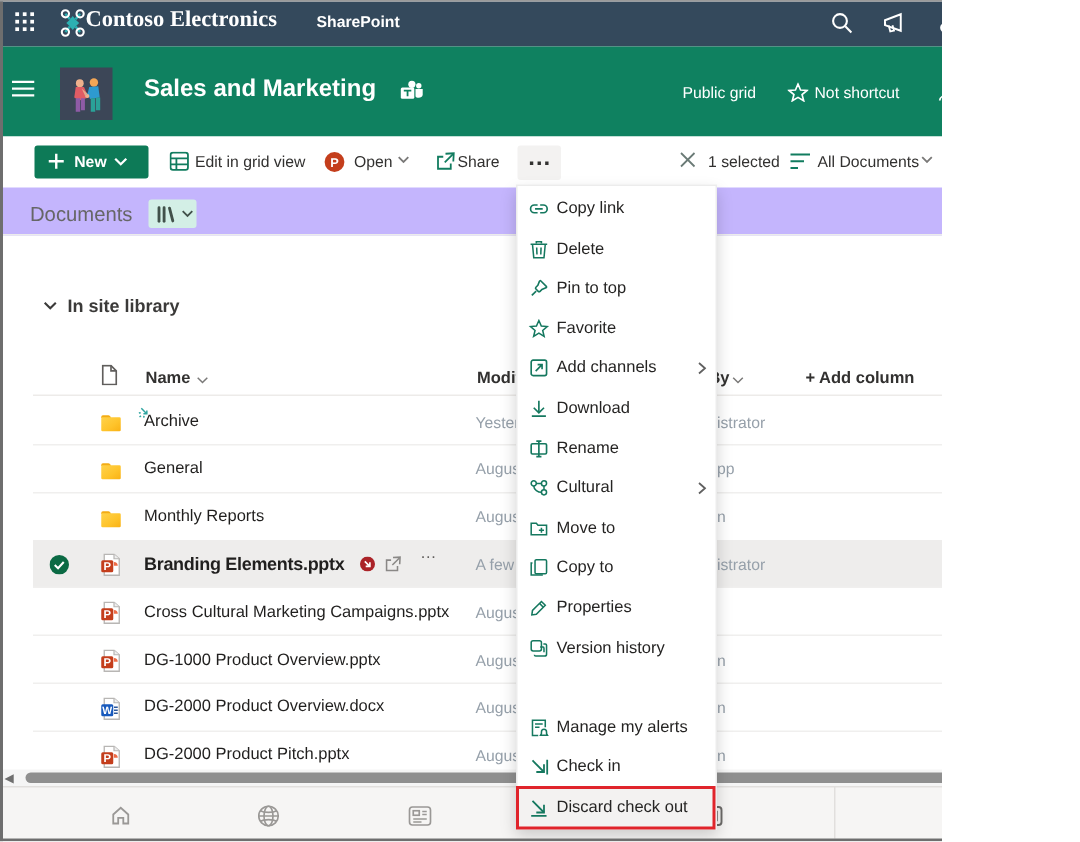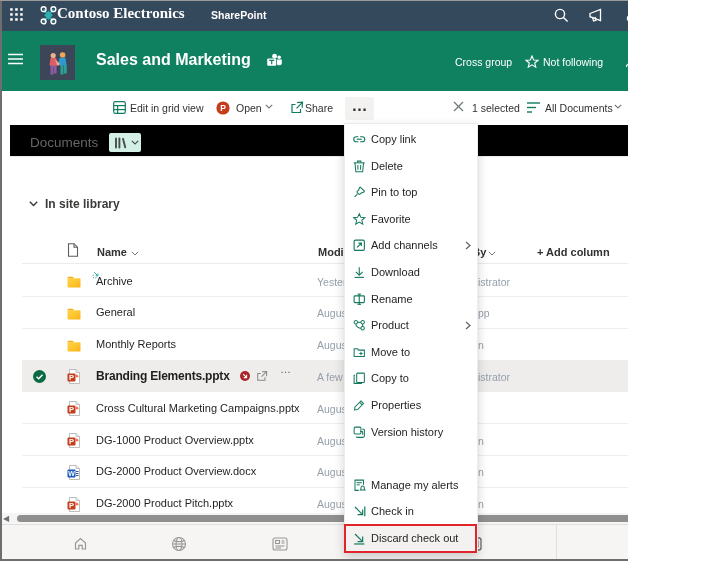--- a/index.html
+++ b/index.html
@@ -15,21 +15,21 @@
 #sitebar { left:0; top:31px; width:720px; height:60px; background:#0f8160; }
 #sitelogo { left:40px; top:45px; width:35px; height:35px; background:#3c4657; }
 #sitetitle { left:96px; top:51px; color:#fff; font-weight:bold; font-size:16px; }
 .gbtxt { color:#fff; font-size:10.5px; top:56px; }
 
 #cmdbar { left:0; top:91px; width:720px; height:34px; background:#fff; }
 #newbtn { left:22.5px; top:5.5px; width:76.5px; height:22.5px; background:#0d7a57; border-radius:2px; }
 .cmdtxt { top:11px; font-size:10.5px; color:#323130; }
 #dots3 { left:345px; top:6px; width:29px; height:23px; background:#f3f2f1; border-radius:2px; color:#323130; text-align:center; font-weight:bold; line-height:18px; }
 
-#dochdr { left:0; top:125px; width:710px; height:32px; background:#000000; border-bottom:1px solid #ececec;margin-left:10px; }
+#dochdr { left:0; top:125px; width:710px; height:32px; background:#c4b5fd; border-bottom:1px solid #ececec; }
 #doctitle { left:20px; top:10px; font-size:13.5px; color:#666; }
 #viewbtn { left:99px; top:8px; width:32px; height:19px; background:#d3efe6; border-radius:2px; }
 
 #content { left:0; top:159px; width:710px; height:354px; background:#fff; overflow:hidden; }
 .grphdr { font-size:12px; font-weight:bold; color:#3b3a39; }
 .row { position:absolute; left:22px; width:696px; height:32px; border-bottom:1px solid #f0efee; }
 .rowname { position:absolute; left:74px; top:9.5px; font-size:11px; color:#201f1e; }
 .rowmod { position:absolute; left:295px; top:10.5px; font-size:10.5px; color:#96a0aa; }
 .rowby { position:absolute; left:456px; top:10.5px; font-size:10.5px; color:#96a0aa; }
 
@@ -127,32 +127,44 @@
     </svg>
   </div>
   <div id="sitetitle" class="abs">Sales and Marketing</div>
   <svg class="abs" style="left:266px;top:53px" width="17" height="15" viewBox="0 0 17 15">
       <circle cx="8.6" cy="3.2" r="2.4" fill="#fff"></circle>
       <circle cx="13.2" cy="4.2" r="1.8" fill="#fff"></circle>
       <rect x="1.2" y="5.4" width="9" height="7.4" rx="1" fill="#fff"></rect>
       <path d="M11 6.4 L15.8 6.4 L15.8 10.2 C15.8 12.6 11.5 12.8 11 11.2 Z" fill="#fff"></path>
       <path d="M3.2 7.4 L8.2 7.4 M5.7 7.4 L5.7 11.2" stroke="#0f8160" stroke-width="1.2" fill="none"></path>
     </svg>
-  <div class="abs gbtxt" style="left:455px;">Cross group</div>
+  <div class="abs gbtxt" style="left:455px;">Public grid</div>
   <svg class="abs" style="left:525px;top:55px" width="14" height="13" viewBox="0 0 14 13">
       <path d="M7 1 L8.7 5 L13 5.3 L9.7 8 L10.8 12.2 L7 9.9 L3.2 12.2 L4.3 8 L1 5.3 L5.3 5 Z" fill="none" stroke="#fff" stroke-width="1.1"></path>
     </svg>
-  <div class="abs gbtxt" style="left:543px;">Not following</div>
+  <div class="abs gbtxt" style="left:543px;">Not shortcut</div>
   <svg class="abs" style="left:625px;top:54px" width="13" height="14" viewBox="0 0 13 14">
       <circle cx="6.5" cy="4" r="2.7" fill="none" stroke="#fff" stroke-width="1.2"></circle>
       <path d="M1.5 13 C1.5 8.5 11.5 8.5 11.5 13" fill="none" stroke="#fff" stroke-width="1.2"></path>
     </svg>
   <div class="abs gbtxt" style="left:641px;">30 members</div>
 
   <div id="cmdbar" class="abs">
+    <div id="newbtn" class="abs">
+      <svg style="position:absolute;left:9px;top:5.5px" width="11" height="11" viewBox="0 0 11 11">
+          <g stroke="#fff" stroke-width="1.6">
+            <line x1="5.5" y1="0.5" x2="5.5" y2="10.5"></line>
+            <line x1="0.5" y1="5.5" x2="10.5" y2="5.5"></line>
+          </g>
+        </svg>
+      <div style="position:absolute;left:27px;top:5px;color:#fff;font-weight:bold;font-size:10.5px">New</div>
+      <svg style="position:absolute;left:53px;top:8px" width="9" height="6" viewBox="0 0 9 6">
+          <path d="M0.8 0.8 L4.5 4.5 L8.2 0.8" fill="none" stroke="#fff" stroke-width="1.5"></path>
+        </svg>
+    </div>
     <svg class="abs" style="left:113px;top:10px" width="13" height="13" viewBox="0 0 13 13">
         <g fill="none" stroke="#117c5f" stroke-width="1.2">
           <rect x="0.7" y="0.7" width="11.6" height="11.6" rx="1.6"></rect>
           <line x1="0.7" y1="4.6" x2="12.3" y2="4.6"></line>
           <line x1="0.7" y1="8.6" x2="12.3" y2="8.6"></line>
           <line x1="4.6" y1="4.6" x2="4.6" y2="12.3"></line>
         </g>
       </svg>
     <div class="abs cmdtxt" style="left:130px;">Edit in grid view</div>
     <svg class="abs" style="left:216px;top:101px;top:10px" width="14" height="14" viewBox="0 0 14 14">
@@ -486,21 +498,21 @@
         <svg width="17" height="17" viewBox="0 0 17 17">
           <g fill="none" stroke="#15785f" stroke-width="1.2">
             <circle cx="4.5" cy="5" r="2"></circle>
             <circle cx="12.5" cy="5" r="2"></circle>
             <circle cx="12.5" cy="12" r="2"></circle>
             <path d="M6.5 5 L10.5 5"></path>
             <path d="M12.5 7 L12.5 10"></path>
             <path d="M4.5 7 C4.5 10 8 12 10.5 12"></path>
           </g>
         </svg>
-        <span>Product</span>
+        <span>Cultural</span>
         <svg class="subchev" width="6" height="9" viewBox="0 0 6 9">
           <path d="M1 1 L5 4.5 L1 8" fill="none" stroke="#616161" stroke-width="1.2"></path>
         </svg>
       </div>
     <div class="mi" style="top:214.8px">
         <svg width="17" height="17" viewBox="0 0 17 17">
           <g fill="none" stroke="#15785f" stroke-width="1.2">
             <path d="M2.5 4.5 L6.5 4.5 L7.8 6 L14.5 6 L14.5 13.5 L2.5 13.5 Z"></path>
             <path d="M10.5 8 L10.5 12 M8.5 10 L12.5 10"></path>
           </g>

